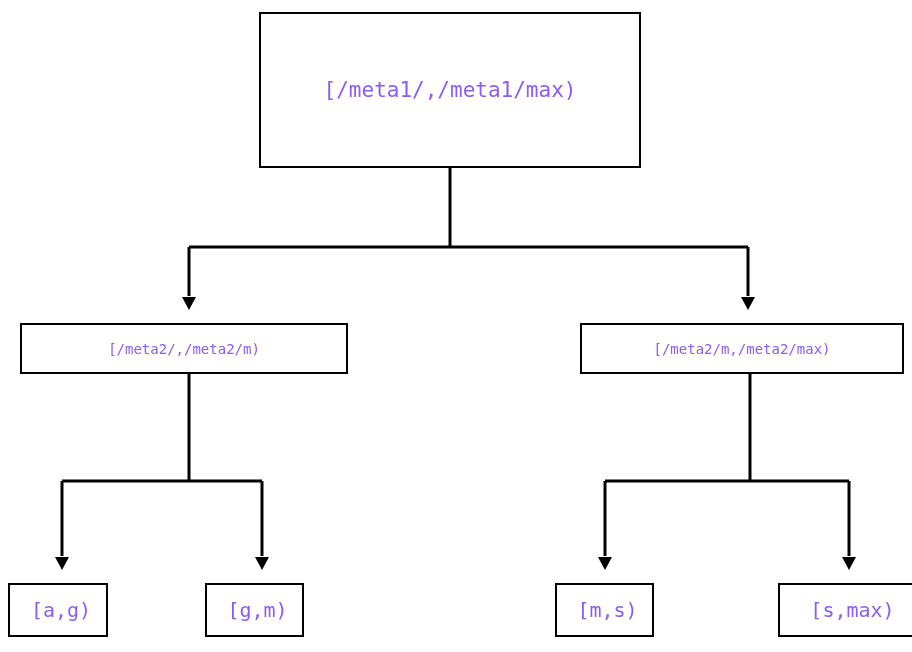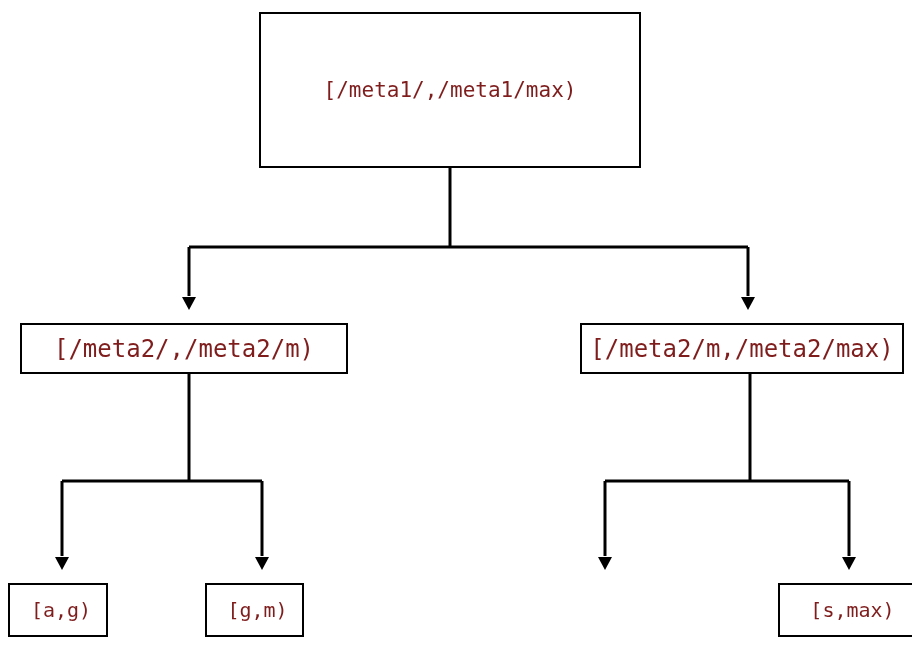--- a/index.html
+++ b/index.html
@@ -31,21 +31,21 @@
     background: #ffffff;
     display: flex;
     align-items: center;
     justify-content: center;
     color: #000000;
   }
   .node-label {
     font-family: "DejaVu Sans Mono", monospace;
     white-space: pre;
     letter-spacing: 0px;
-    color: #7f1d1d;
+    color: #8b5cf6;
   }
   
   #node-root {
     left: 259px;
     top: 12px;
     width: 382px;
     height: 156px;
   }
   #node-root .node-label { font-size: 21px; }
 
@@ -56,21 +56,21 @@
     width: 328px;
     height: 51px;
   }
   #node-l2-right {
     left: 580px;
     top: 323px;
     width: 324px;
     height: 51px;
   }
   #node-l2-left .node-label,
-  #node-l2-right .node-label { font-size: 24px; }
+  #node-l2-right .node-label { font-size: 14px; }
 
   
   #node-leaf-0 {
     left: 8px;
     top: 583px;
     width: 100px;
     height: 54px;
   }
   #node-leaf-1 {
     left: 205px;
@@ -172,18 +172,21 @@
   </div>
 
   <div class="node-box leaf" id="node-leaf-0">
     <span class="node-label">[a,g)</span>
   </div>
 
   <div class="node-box leaf" id="node-leaf-1">
     <span class="node-label">[g,m)</span>
   </div>
 
+  <div class="node-box leaf" id="node-leaf-2">
+    <span class="node-label">[m,s)</span>
+  </div>
 
   <div class="node-box leaf" id="node-leaf-3">
     <span class="node-label">[s,max)</span>
   </div>
 
 </div>
 
 </body></html>

